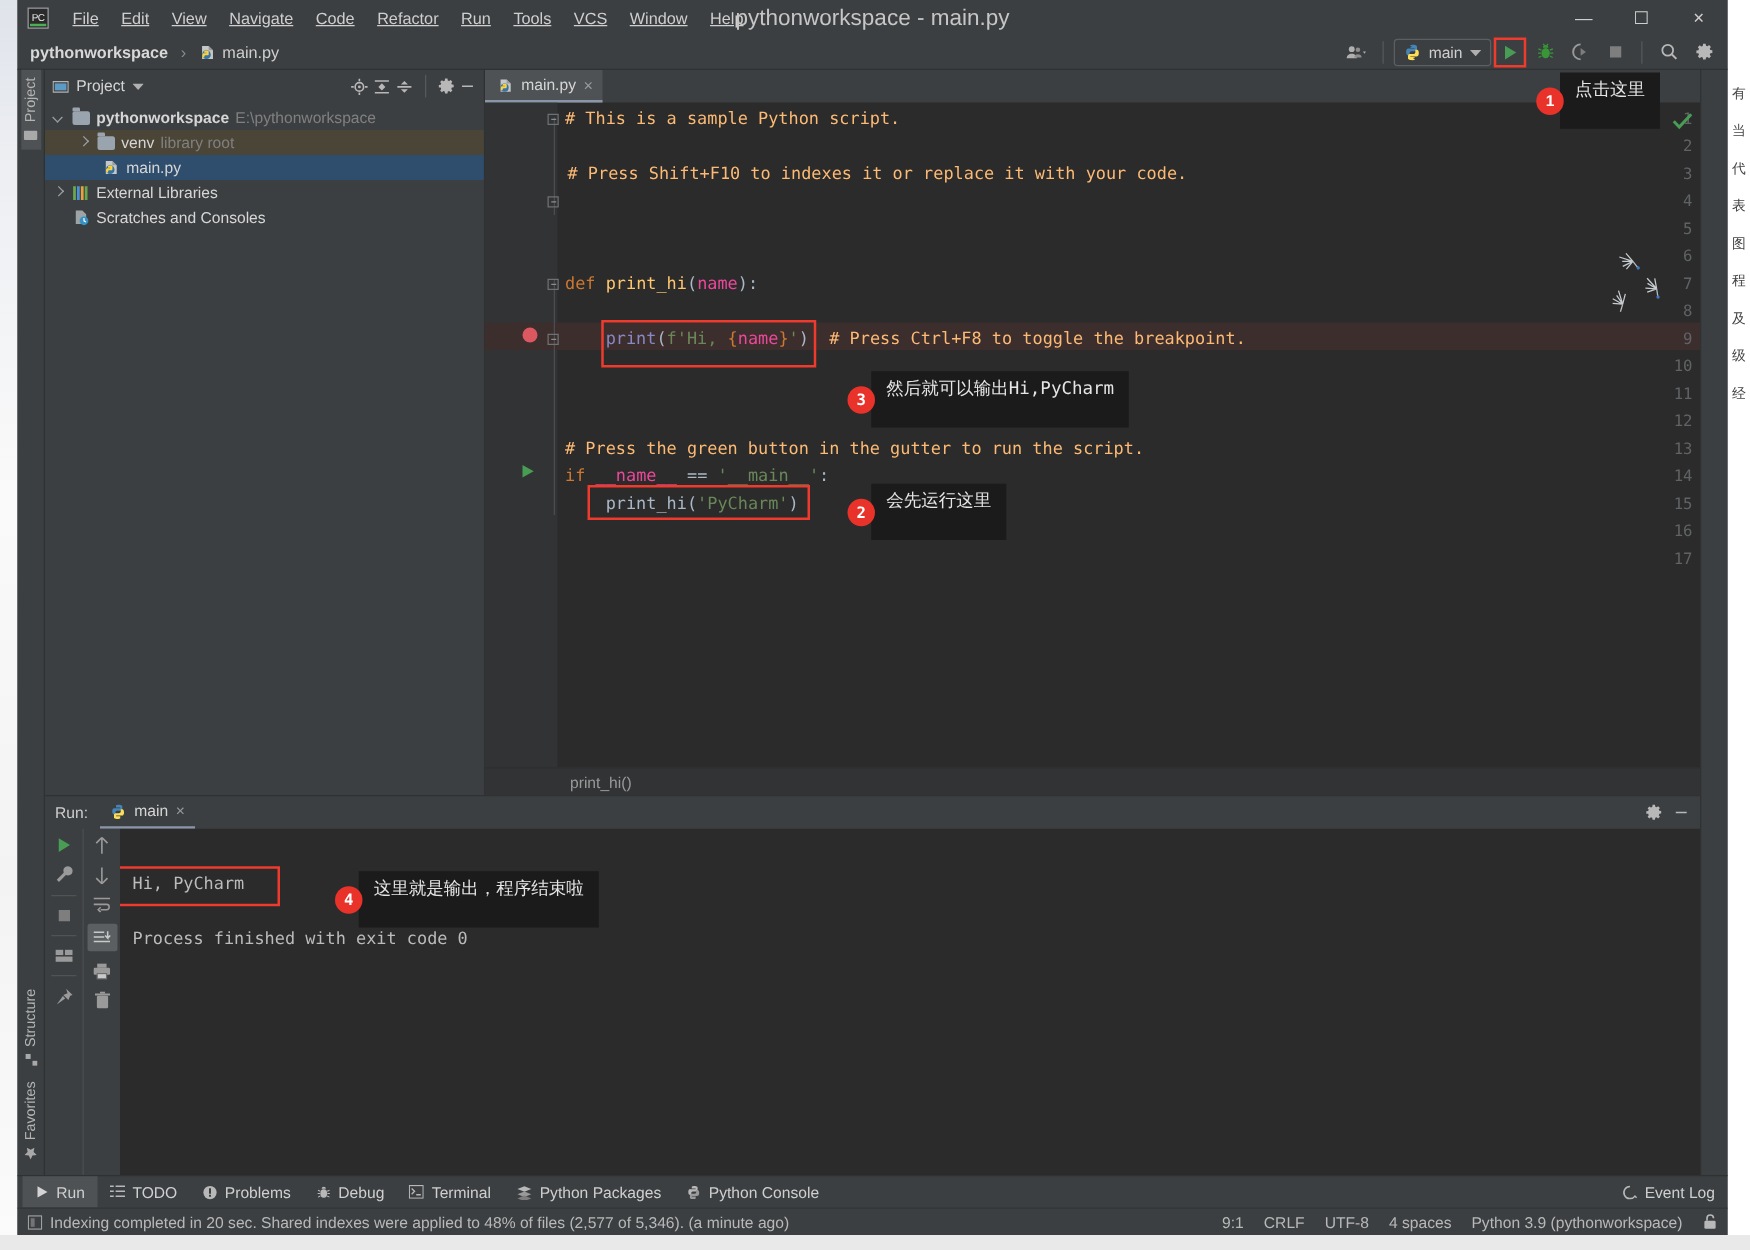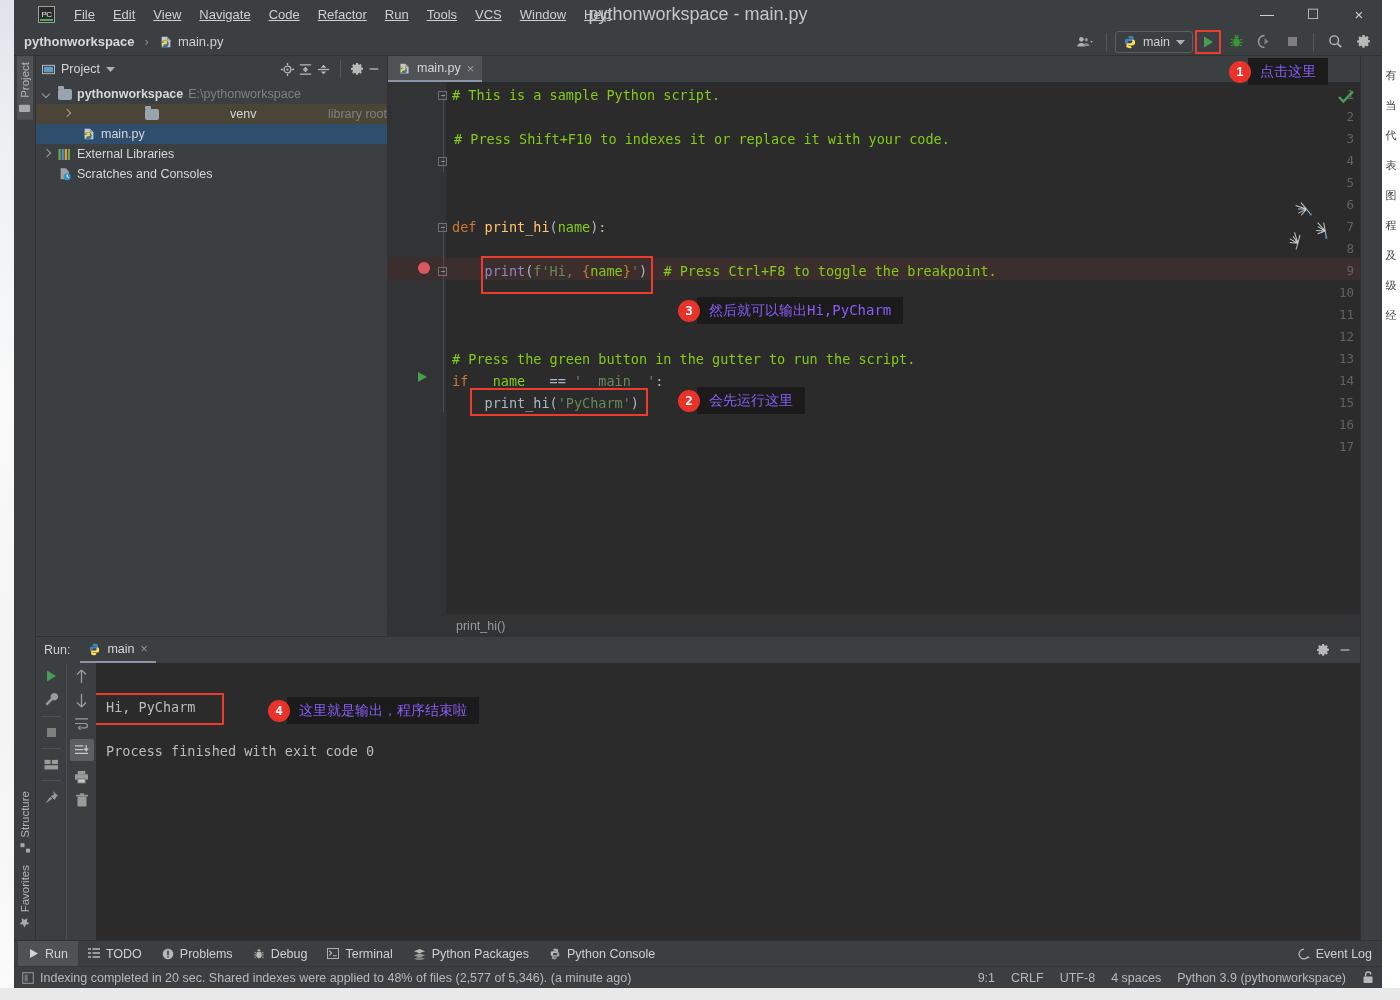--- a/index.html
+++ b/index.html
@@ -13,21 +13,21 @@
   .bg-right-ink span { display:block; }
   .bg-bot { position:absolute; left:0; bottom:0; width:1400px; height:12px; background:#e9e9e9; }
 
   
   .ide { position:absolute; left:14px; top:0; width:1368px; height:988px;
       background:#3c3f41; display:flex; flex-direction:column; }
 
   
   .titlebar { height:28px; background:#3c3f41; display:flex; align-items:center; flex:0 0 28px;
       position:relative; }
-  .pclogo { width:17px; height:17px; margin-left:24px; background:#2b2b2b; border:1px solid #9aa0a6;
+  .pclogo { width:17px; height:17px; margin-left:8px; background:#2b2b2b; border:1px solid #9aa0a6;
       color:#e8e8e8; font-size:8px; font-weight:normal; display:flex; align-items:center; justify-content:center;
       letter-spacing:-0.5px; position:relative; }
   .pclogo:after { content:""; position:absolute; left:1px; right:1px; bottom:1px; height:2px; background:#4caf50; }
   .menubar { display:flex; align-items:center; margin-left:10px; }
   .menubar .mi { padding:3px 9px; font-size:13px; color:#cfcfcf; cursor:default; }
   .menubar .mi u { text-decoration:underline; }
   .wtitle { position:absolute; left:0; right:0; text-align:center; font-size:18px; color:#c6c6c6;
       pointer-events:none; }
   .wbtns { margin-left:auto; display:flex; height:28px; }
   .wbtn { width:46px; height:28px; display:flex; align-items:center; justify-content:center;
@@ -70,43 +70,43 @@
   .row { height:20px; display:flex; align-items:center; gap:5px; padding-left:6px; white-space:nowrap; }
   .row.sel { background:#2f4d6d; }
   .row.hov { background:#4b4537; }
   .row .name { color:#d6d6d6; }
   .row .name.bold { font-weight:bold; }
   .row .dim { color:#808080; }
   .arrow { width:11px; height:11px; display:inline-block; position:relative; flex:0 0 11px; }
   .arrow:before { content:""; position:absolute; left:2px; top:1.5px; width:5px; height:5px;
       border-right:1.4px solid #9aa0a6; border-bottom:1.4px solid #9aa0a6; transform:rotate(-45deg); }
   .arrow.open:before { transform:rotate(45deg); left:1px; top:2.5px; }
-  .ind1 { padding-left:6px; } .ind2 { padding-left:26px;justify-content:space-between; } .ind3 { padding-left:46px; }
+  .ind1 { padding-left:6px; } .ind2 { padding-left:26px; } .ind3 { padding-left:46px; }
   .fold { width:14px; height:11px; background:#9aa4ae; border-radius:1.5px 2px 2px 2px; flex:0 0 14px;
       position:relative; }
   .fold:before { content:""; position:absolute; left:0; top:-3px; width:6px; height:3px;
       background:#9aa4ae; border-radius:1px 1px 0 0; }
 
   
   .editor { flex:1; display:flex; flex-direction:column; background:#2b2b2b; min-width:0; position:relative; }
   .tabrow { height:26px; background:#3c3f41; display:flex; align-items:flex-end; flex:0 0 26px; }
   .etab { height:26px; background:#4e5254; display:flex; align-items:center; gap:6px; padding:0 8px 0 10px;
       font-size:12.5px; color:#d6d6d6; border-bottom:2px solid #8a96a8; }
   .etab .x { color:#9a9a9a; font-size:13px; }
   .code { flex:1; position:relative; overflow:hidden;
       font-family:"DejaVu Sans Mono", monospace; font-size:13.5px; }
   .gutter { position:absolute; left:0; top:0; bottom:0; width:58px; background:#313335; }
   .ln { position:absolute; right:6px; width:50px; text-align:right; color:#606366; font-size:12.5px;
       font-family:"DejaVu Sans Mono", monospace; }
   .cl { position:absolute; left:8px; white-space:pre; color:#a9b7c6; }
   .hl-line { position:absolute; left:0; right:0; height:22px; background:#3d2e2e; }
-  .cmt { color:#84cc16;text-align:right; } .kw { color:#cc7832; } .fn { color:#ffc66d; }
+  .cmt { color:#fdba74;text-align:right; } .kw { color:#cc7832; } .fn { color:#ffc66d; }
   .str { color:#6a8759; } .bi { color:#8888c6; } .ident { color:#a9b7c6; }
   .brace { color:#cc7832; } .link { color:#6a8759; text-decoration:underline; }
-  .varblue { color:#84cc16; }
+  .varblue { color:#ec4899; }
   .bpt { position:absolute; left:30px; width:12px; height:12px; border-radius:50%; background:#db5860; }
   .gtri { position:absolute; left:30px; width:0; height:0; border-left:9px solid #499c54;
       border-top:5.5px solid transparent; border-bottom:5.5px solid transparent; }
   .foldm { position:absolute; left:50px; width:9px; height:9px; border:1px solid #6e7173; }
   .foldm:after { content:""; position:absolute; left:1.5px; top:3px; width:4px; height:1px; background:#8a8d8f; }
   .foldbar { position:absolute; left:55px; width:1px; background:#4b4e50; }
 
   .breadcrumb { height:22px; background:#313335; display:flex; align-items:center; padding-left:68px;
       font-size:12.5px; color:#9a9a9a; flex:0 0 22px; border-top:1px solid #2f3133; }
 
@@ -114,21 +114,21 @@
   .rmark { position:absolute; right:6px; }
   .seed { position:absolute; color:#c9cdd1; font-size:13px; }
 
   
   .redbox { position:absolute; border:2px solid #ef3b2d; pointer-events:none; }
 
   
   .callout { position:absolute; display:flex; align-items:center; }
   .cbadge { width:22px; height:22px; border-radius:50%; background:#e8322a; color:#fff; font-size:12.5px;
       display:flex; align-items:center; justify-content:center; font-weight:bold; z-index:2; }
-  .cbubble { background:#1b1b1b; color:#8b5cf6; font-size:14px; padding:5px 12px 4px; margin-left:-3px;
+  .cbubble { background:#1b1b1b; color:#e5e5e5; font-size:14px; padding:5px 12px 22px; margin-left:-3px;
       position:relative; white-space:nowrap; }
   .cbubble:before { content:""; position:absolute; left:-7px; top:50%; margin-top:-6px;
       border-top:6px solid transparent; border-bottom:6px solid transparent; border-right:7px solid #1b1b1b; }
 
   
   .runwin { flex:1; display:flex; flex-direction:column; background:#3c3f41; min-height:0;
       border-top:1px solid #2f3133; }
   .runhdr { height:26px; display:flex; align-items:center; padding-left:8px; flex:0 0 26px; gap:10px; }
   .runhdr .runlbl { font-size:12.5px; color:#cfcfcf; }
   .rtab { height:26px; display:flex; align-items:center; gap:6px; padding:0 8px; font-size:12.5px;

